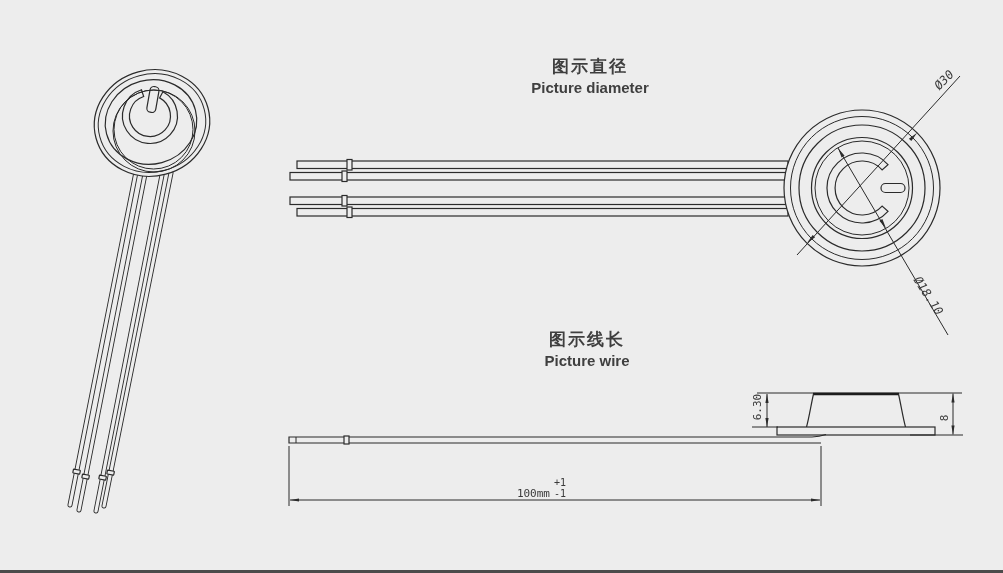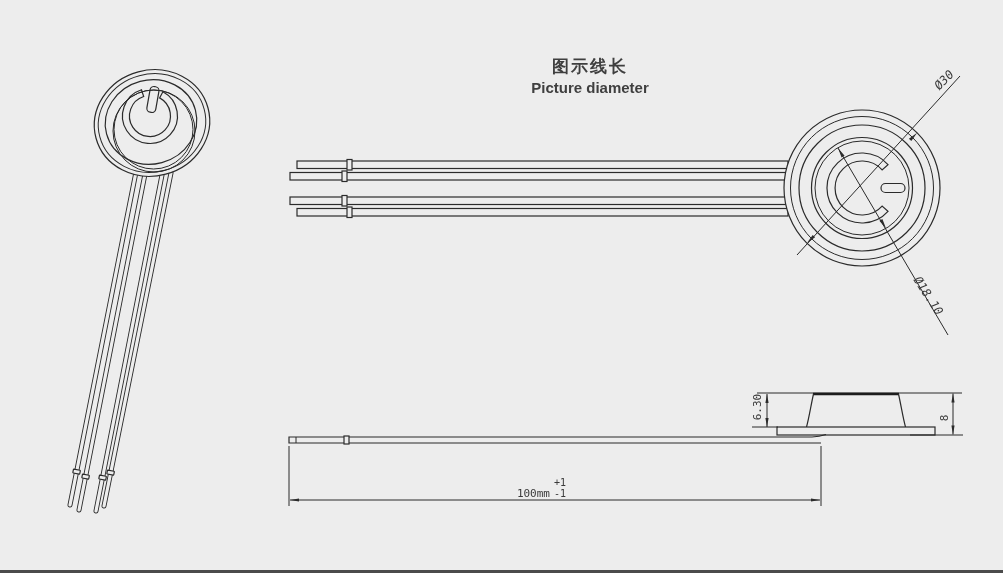--- a/index.html
+++ b/index.html
@@ -124,18 +124,22 @@
       <line class="ln-thin" x1="290" y1="500" x2="820" y2="500"></line>
       <polygon class="arrow" points="290,500 299,498.4 299,501.6"></polygon>
       <polygon class="arrow" points="820,500 811,498.4 811,501.6"></polygon>
       <text class="dimtxt" x="550" y="497" text-anchor="end">100mm</text>
       <text class="dimtxt-sm" x="554" y="486" text-anchor="start">+1</text>
       <text class="dimtxt-sm" x="554" y="497" text-anchor="start">-1</text>
     </g>
   </svg>
 
   <div class="title-block" style="left:480px;top:56px;">
+    <div class="title-zh">图示直径</div>
+    <div class="title-en">Picture diameter</div>
+  </div>
+  <div class="title-block" style="left:477px;top:329px;">
     <div class="title-zh">图示线长</div>
-    <div class="title-en">Picture diameter</div>
+    <div class="title-en">Picture wire</div>
   </div>
 
   <div class="footer-line"></div>
 </div>
 
 </body></html>

